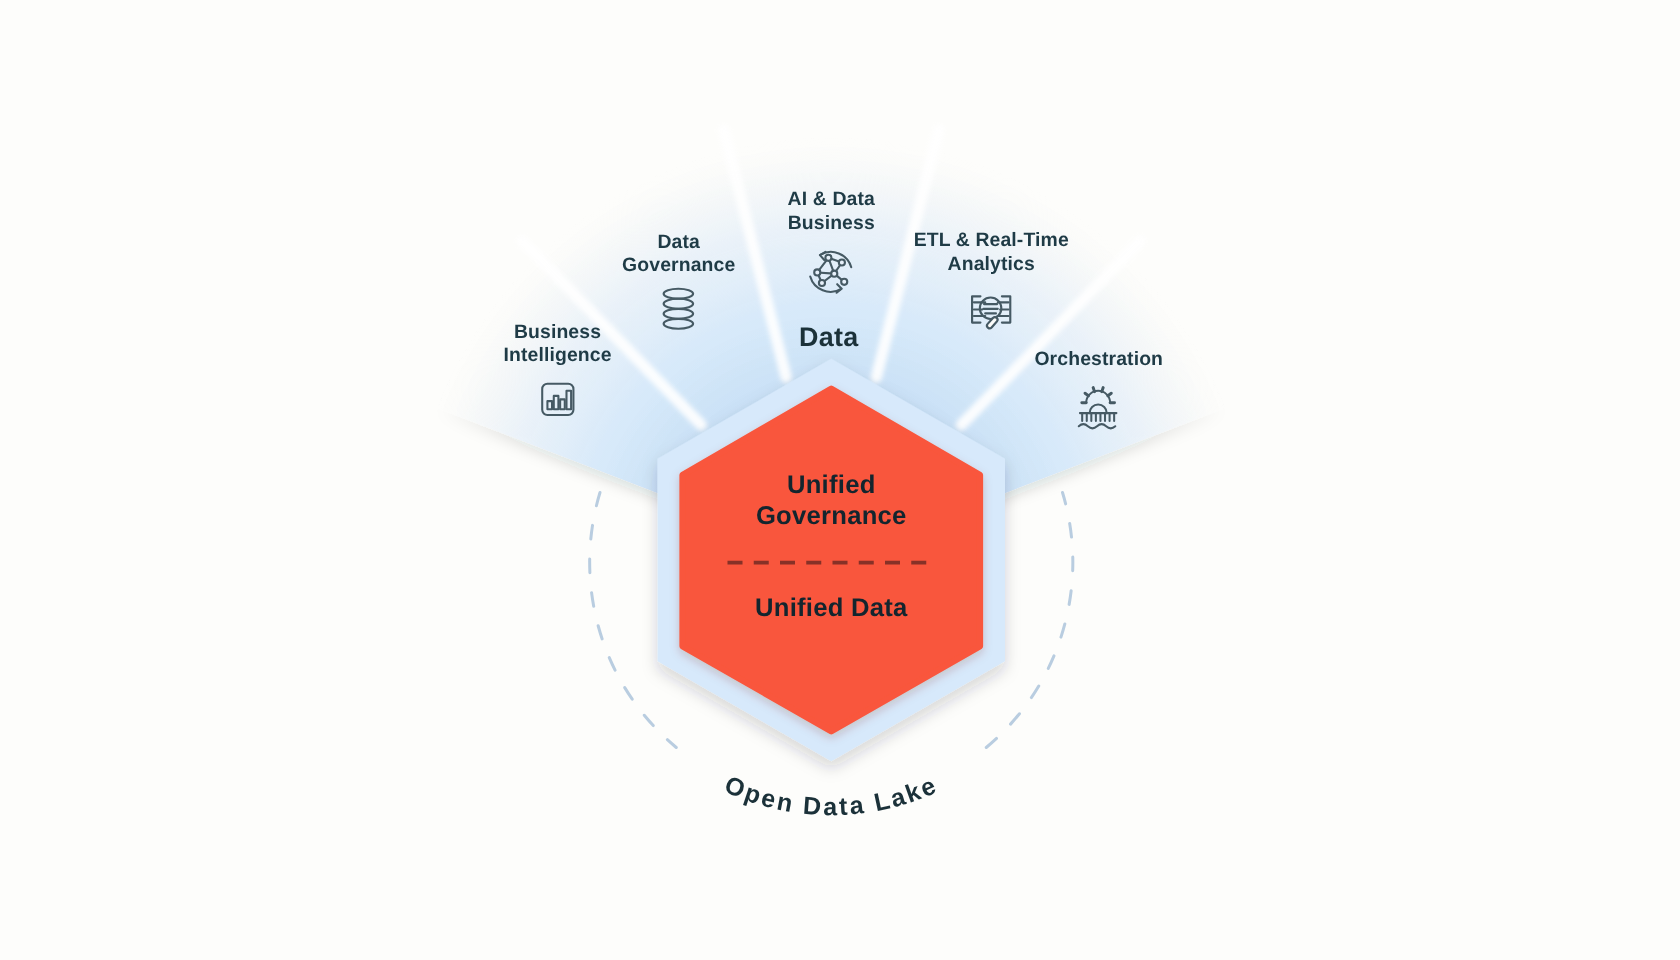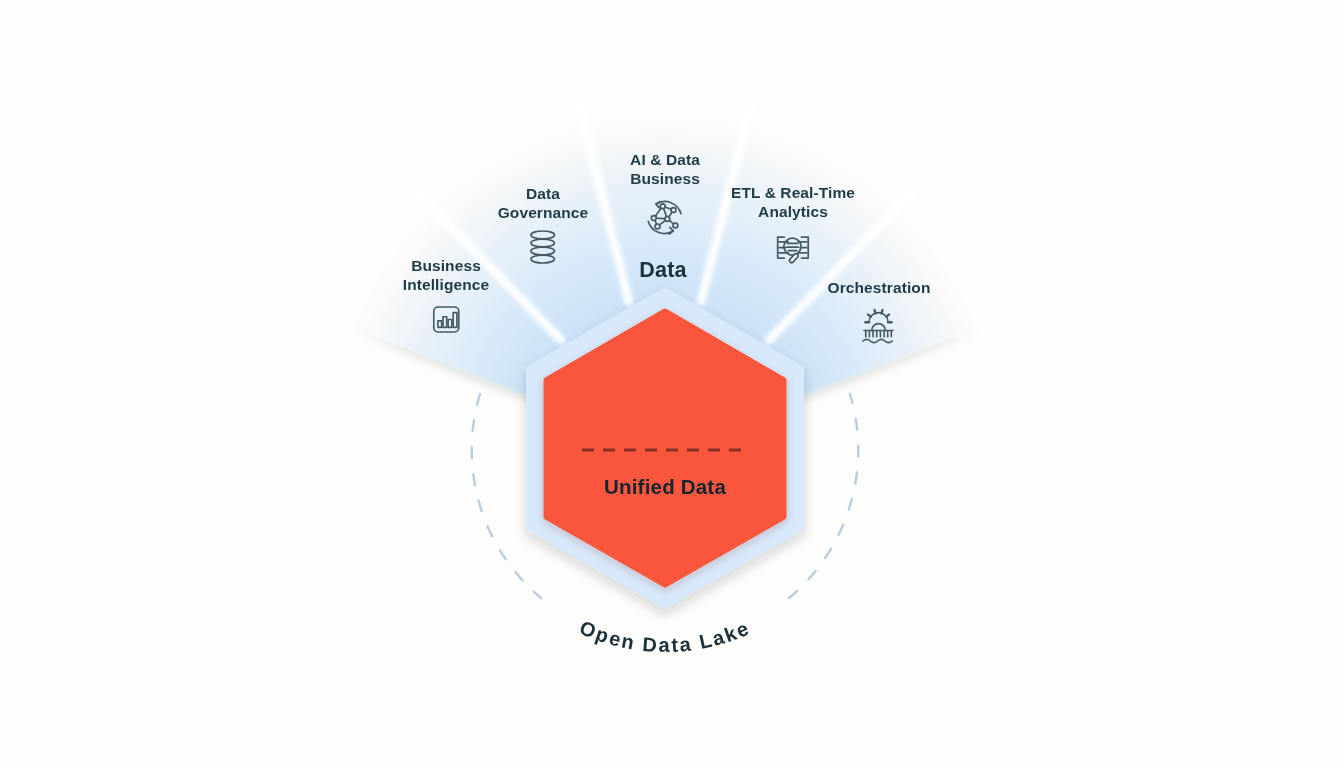--- a/index.html
+++ b/index.html
@@ -197,15 +197,16 @@
         <line x1="37" y1="29" x2="37" y2="36"></line>
         <path d="M6 40.5 Q10 36.8 14 40.5 T22 40.5 T30 40.5 T38 40.5"></path>
       </g>
     </svg>
   </div>
 
   <div class="engine-title">
     <span class="en-line">Data</span>
   </div>
 
+  <div class="hex-label gov">Unified Governance</div>
   <div class="hex-label dat">Unified Data</div>
 
 </div>
 
 </body></html>

